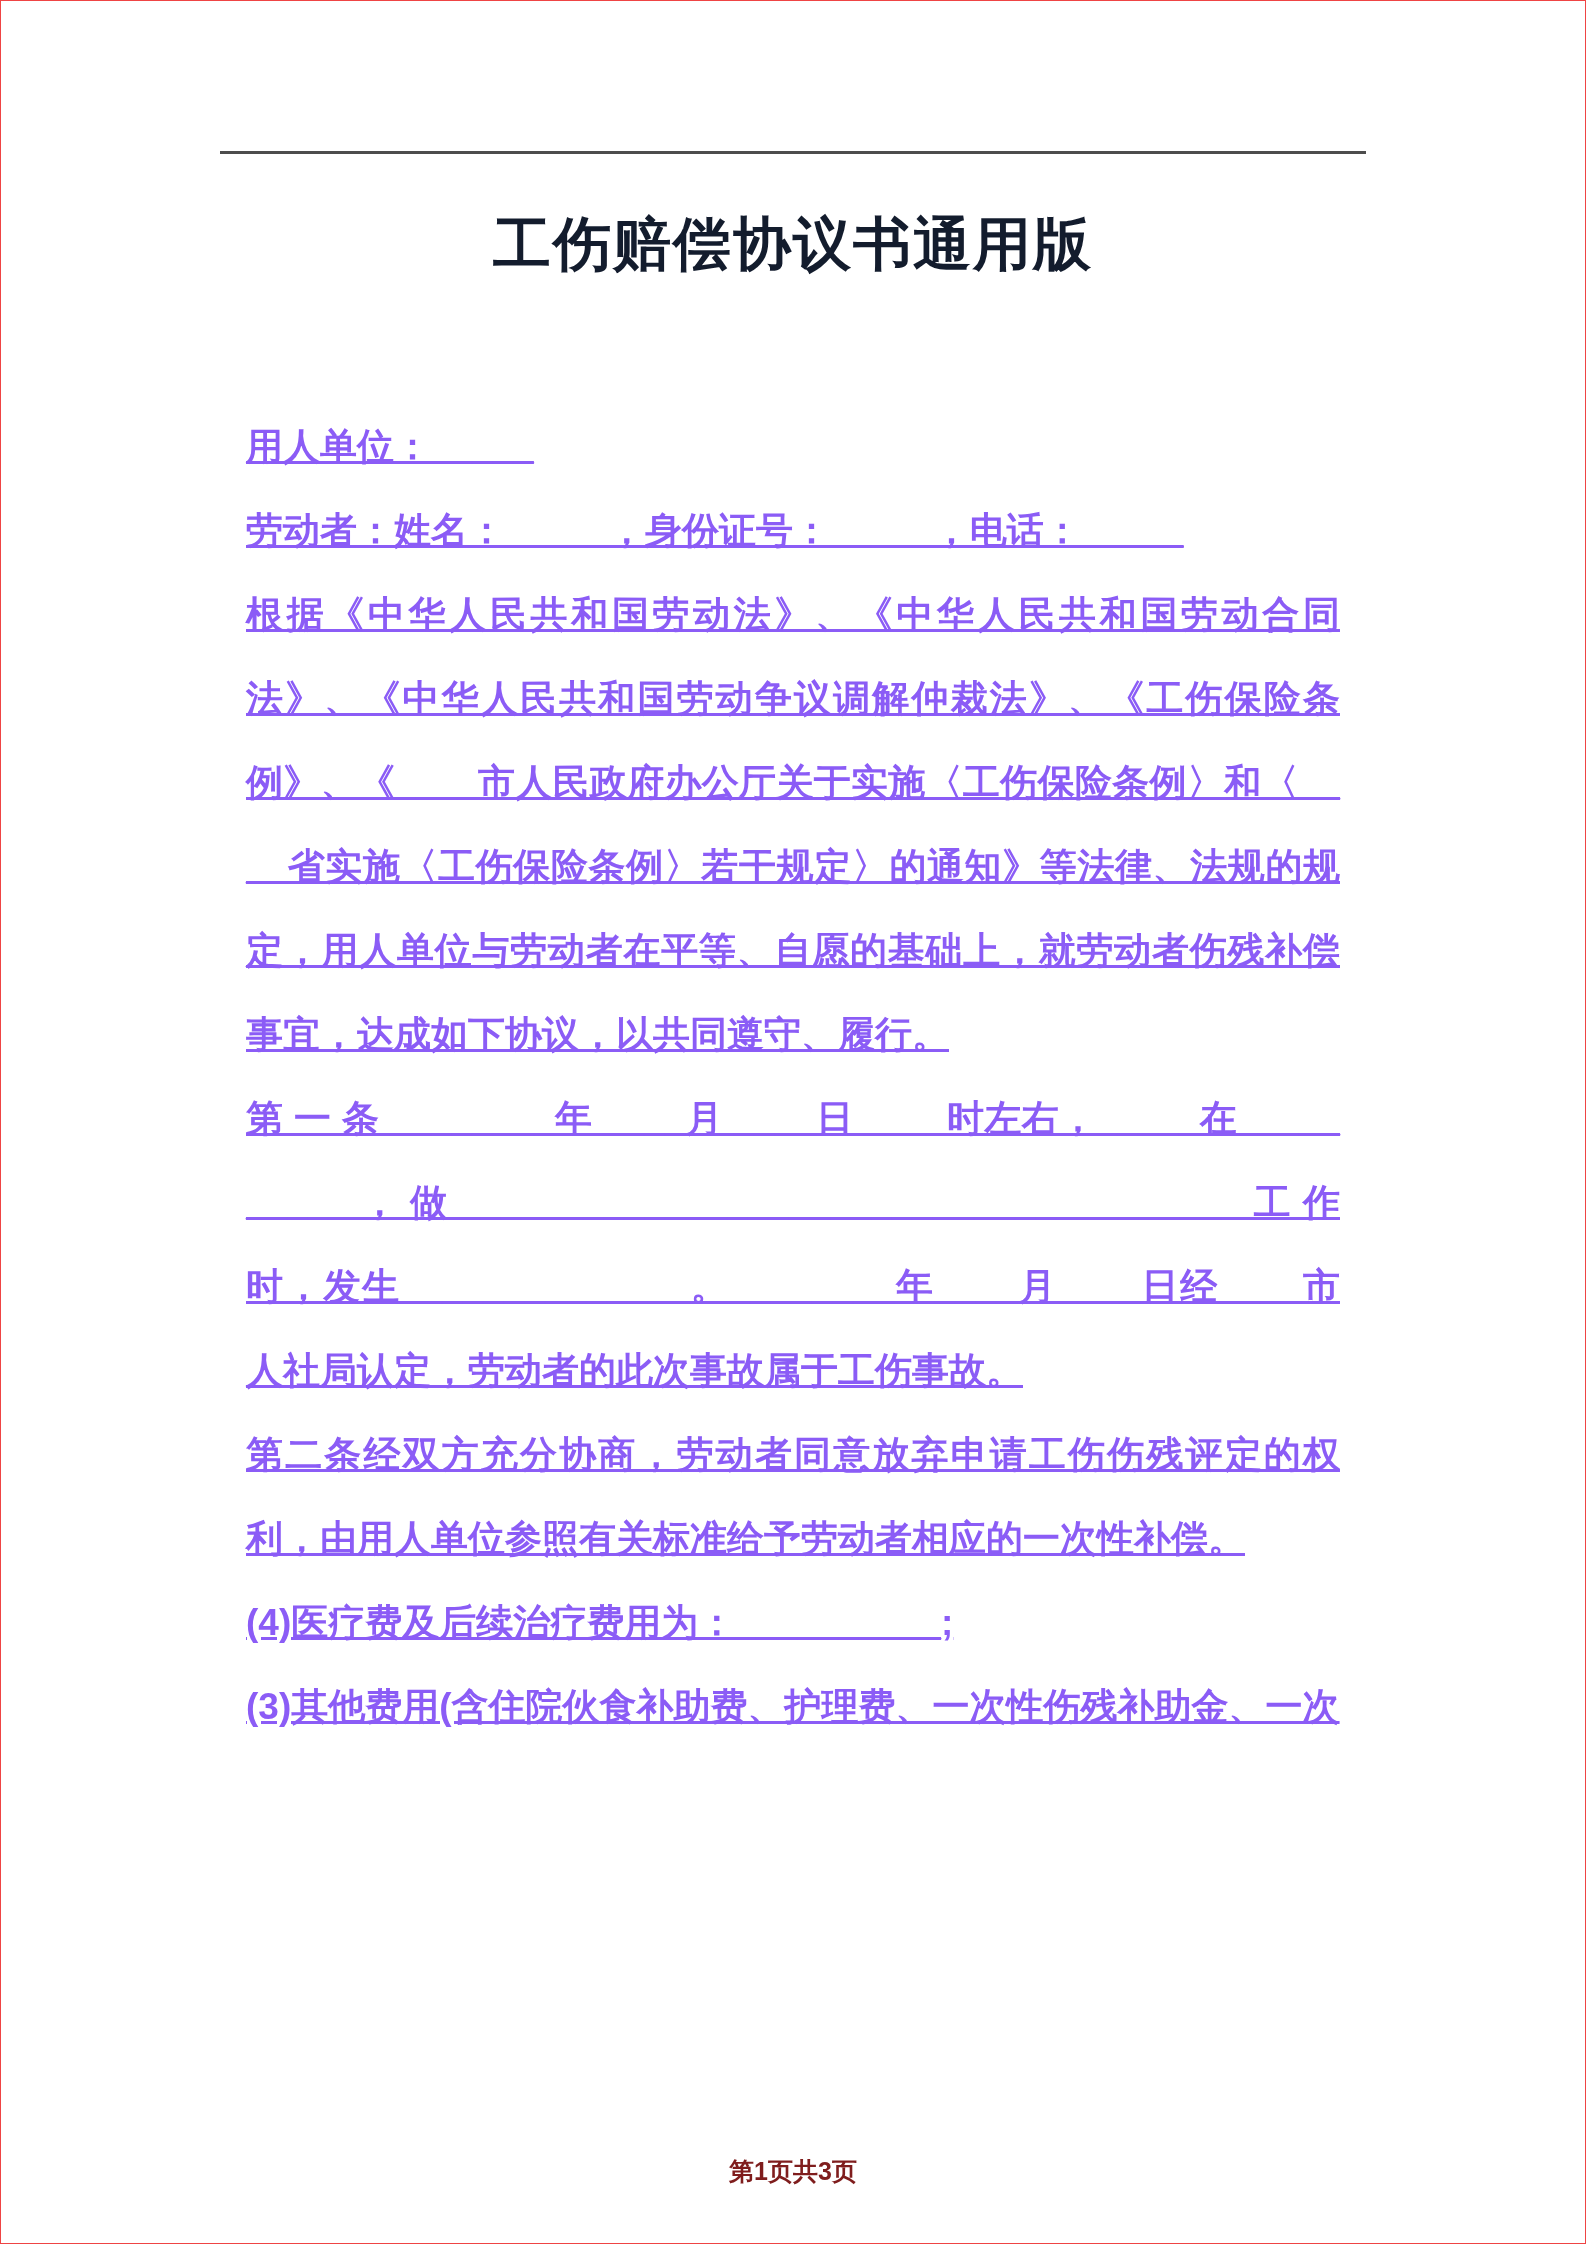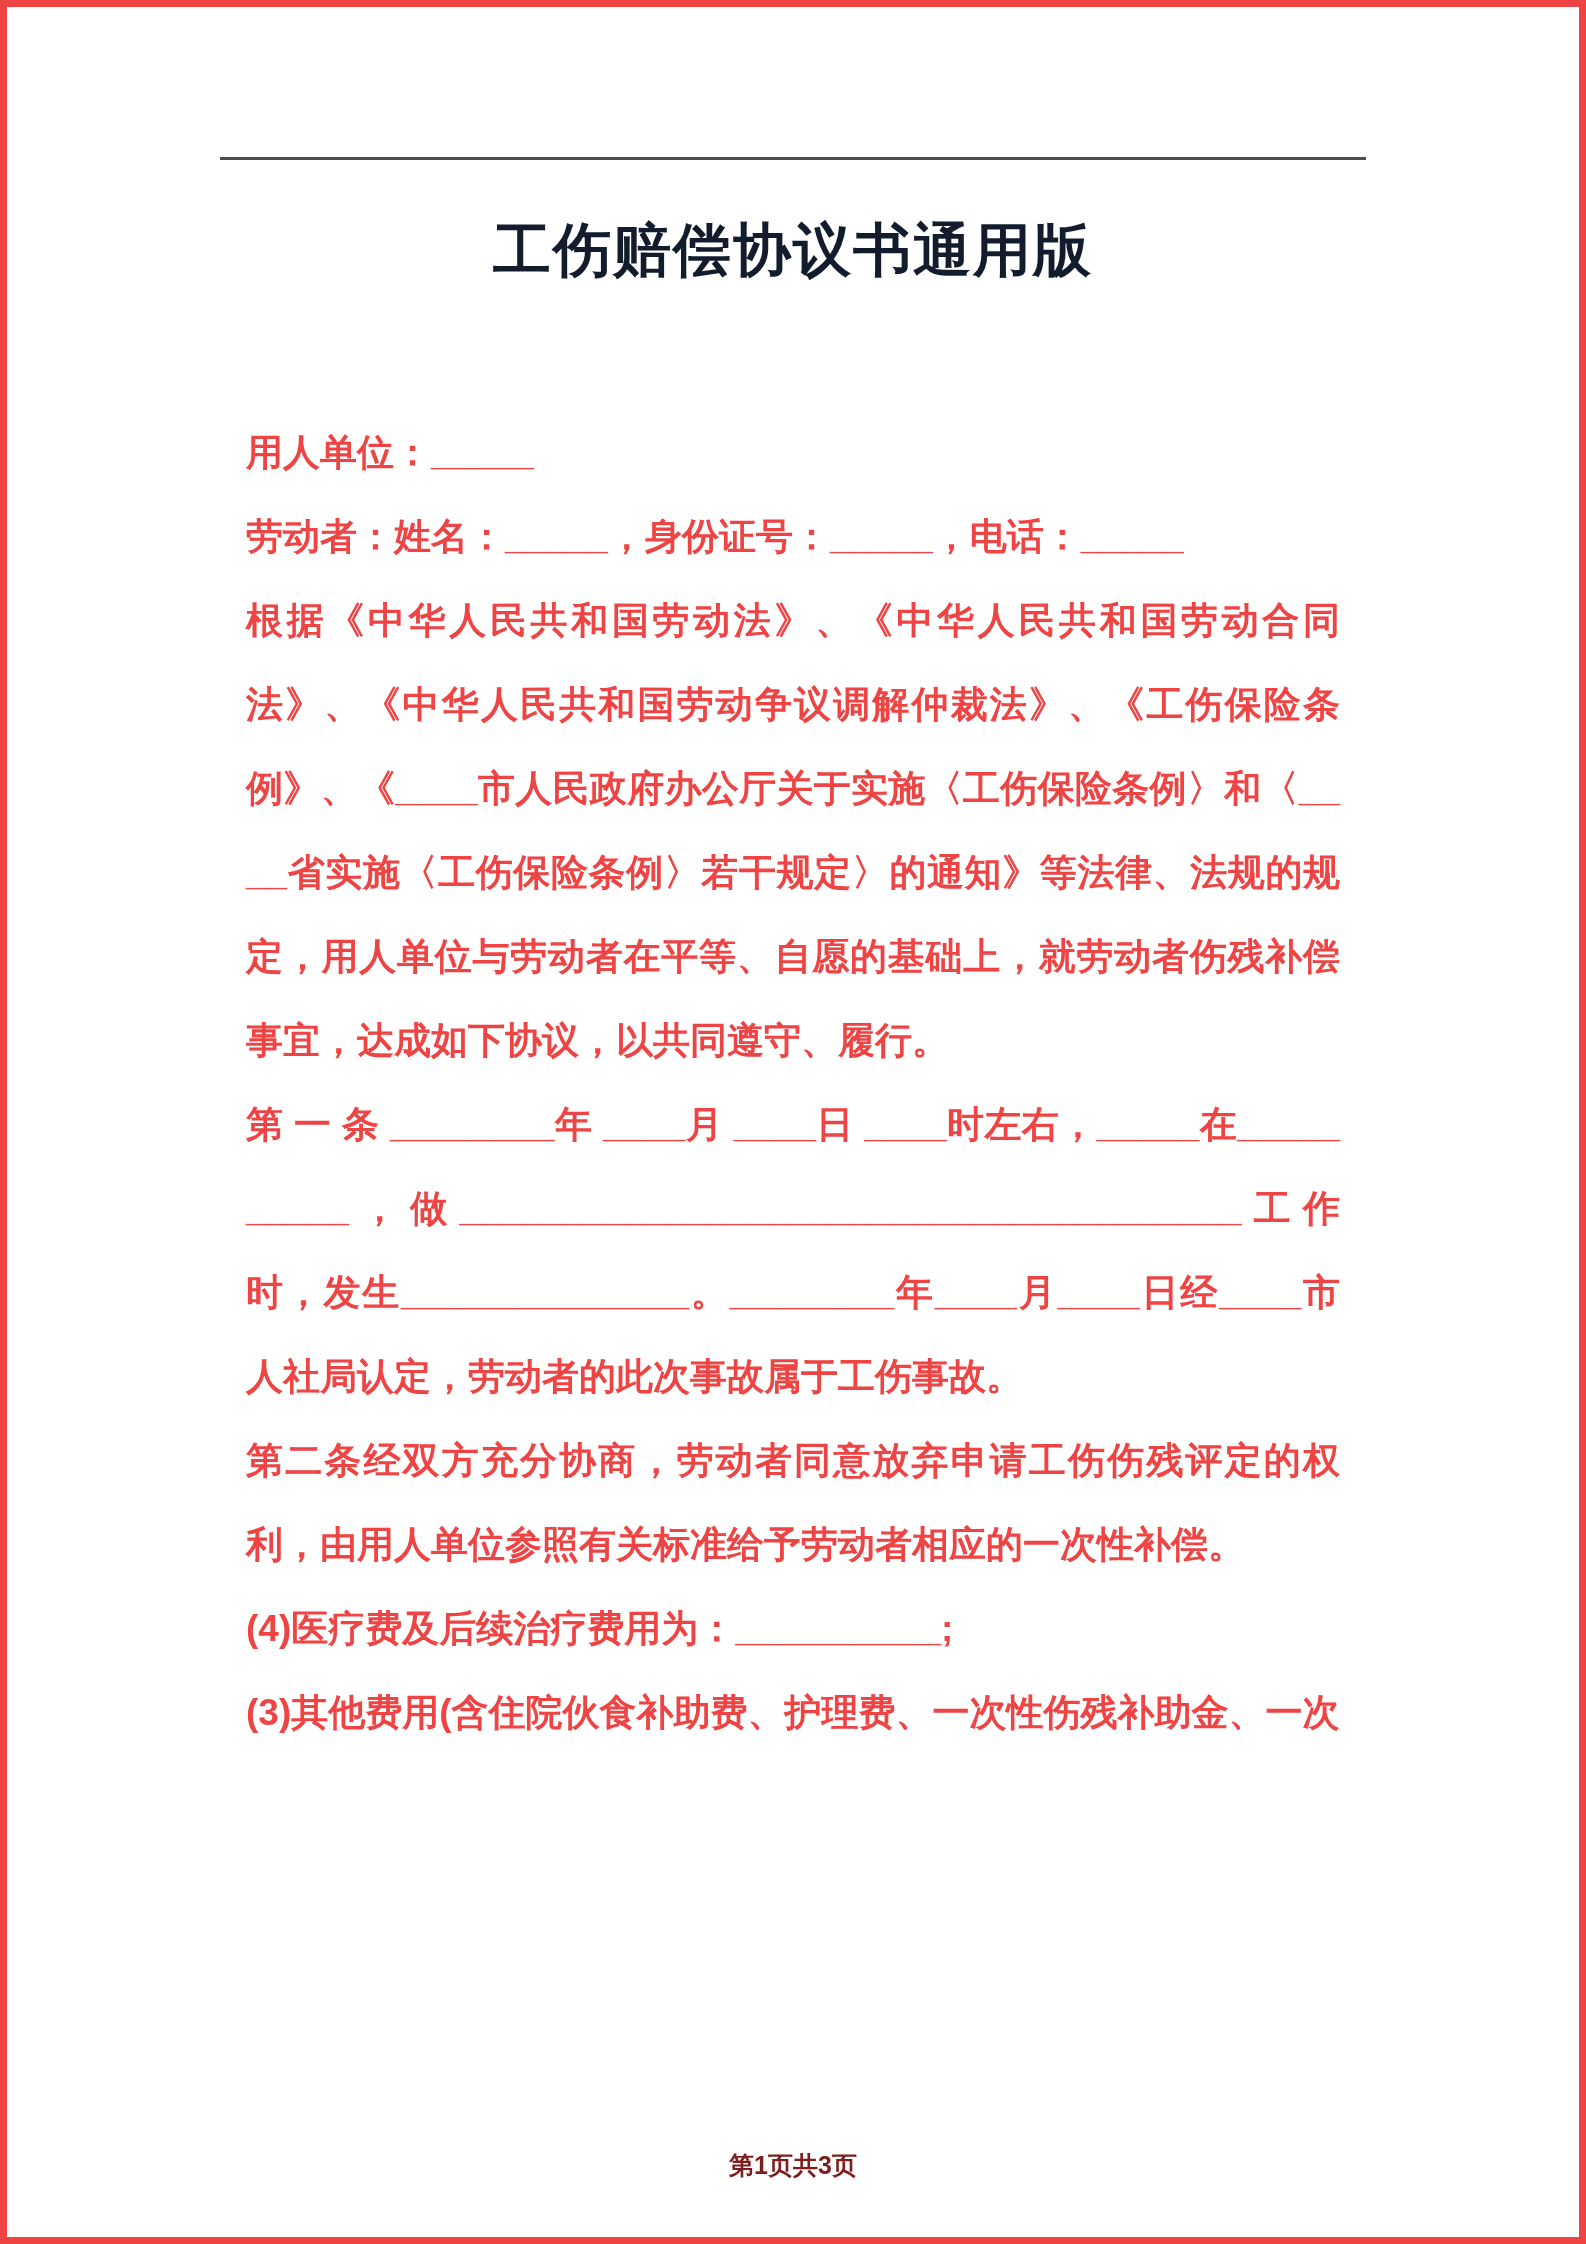--- a/index.html
+++ b/index.html
@@ -6,21 +6,21 @@
   html, body {
     background: #ffffff;
     font-family: "Liberation Sans", "DejaVu Sans", sans-serif;
   }
   .page {
     position: relative;
     width: 1586px;
     height: 2244px;
     margin: 0 auto;
     background: #ffffff;
-    border: 7px solid #ef4444;
+    border: 1px solid #ef4444;
     color: #1c2433;
     overflow: hidden;
   }
   .top-rule {
     border: none;
     border-top: 3px solid #4d4d4d;
     width: 1146px;
     margin: 150px auto 0 auto;
   }
   .doc-title {
@@ -31,21 +31,22 @@
     font-weight: 700;
     color: #131c2d;
     letter-spacing: 2px;
   }
   .doc-body {
     width: 1094px;
     margin: 124px auto 0 auto;
     font-size: 37px;
     font-weight: 700;
     line-height: 84px;
-    color: #ef4444;
+    color: #8b5cf6;
+    text-decoration: underline;
   }
   .para {
     text-align: justify;
     text-justify: inter-ideograph;
     word-break: break-all;
   }
   .page-footer {
     position: absolute;
     left: 0;
     right: 0;

